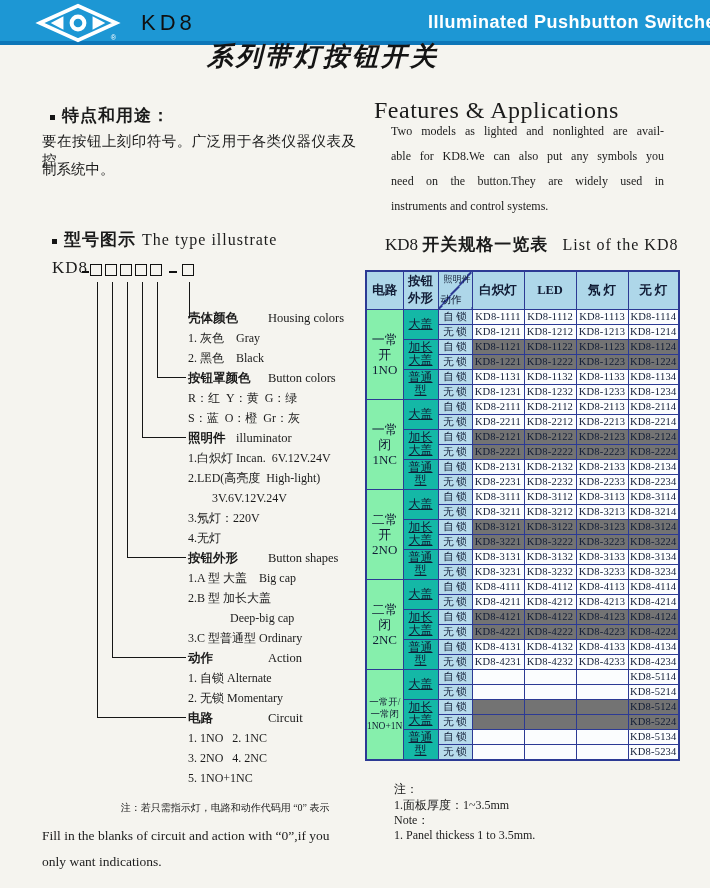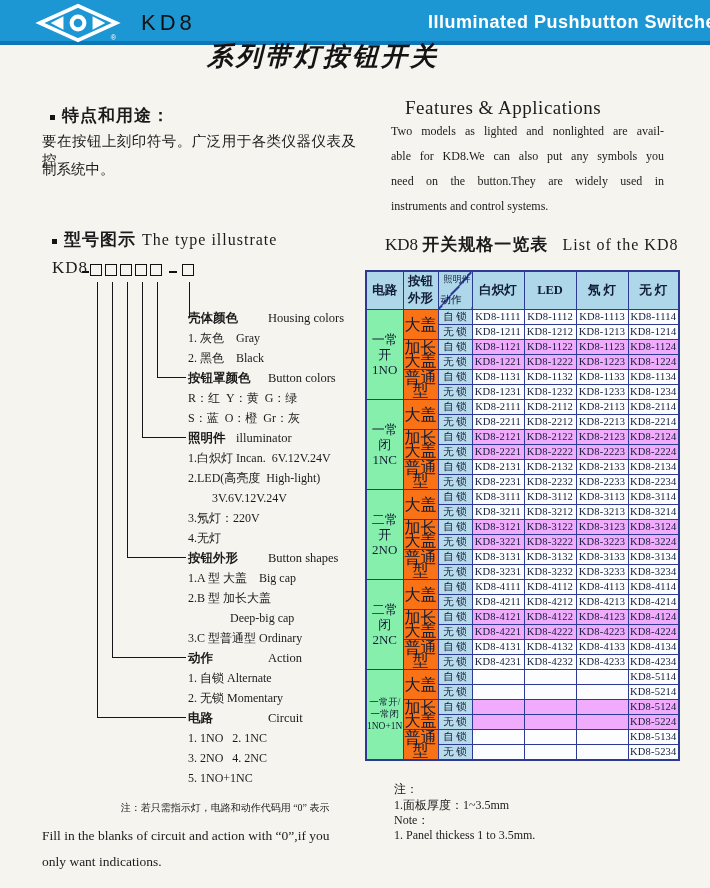--- a/index.html
+++ b/index.html
@@ -51,21 +51,21 @@
   .dline.cat .cn { font-weight:bold; font-size:12.5px; }
   .dline.cat .en { position:absolute; left:80px; top:0; font-size:12.5px; }
   .dline.cat .en.near { left:48px; }
 
   
   .note-left { position:absolute; left:42px; top:801px; }
   .note-left .cn { font-weight:normal; font-size:10px; height:27px;text-align:right; }
   .note-left .en { font-size:13.5px; height:26px; }
 
   
-  #h-feat-en { position:absolute; left:405px; top:97px; font-size:19px; letter-spacing:0.5px; }
+  #h-feat-en { position:absolute; left:374px; top:97px; font-size:24px; letter-spacing:0.5px; }
   .para-right { position:absolute; left:391px; top:124px; width:273px; font-size:12px; }
   .para-right .ln { height:25px; text-align:justify; text-align-last:justify; }
   .para-right .ln.last { text-align-last:left; }
   #h-list { position:absolute; left:368px; top:233px; font-size:17px; white-space:nowrap;margin-left:17px; }
   #h-list .cn { font-weight:bold; letter-spacing:1px; }
   #h-list .en { font-size:16px; margin-left:10px; letter-spacing:1px; }
 
   
   #spec-table {
     position:absolute; left:365px; top:270px; border-collapse:collapse;
@@ -76,24 +76,24 @@
   #spec-table tr { height:15px; }
   #spec-table tr.head { height:38px; }
   th { background:#aed7e9; font-weight:bold; font-size:12.5px; }
   th.diag { position:relative; background:
       linear-gradient(to bottom right, transparent calc(50% - 1px), #2c3a94 calc(50% - 1px), #2c3a94 calc(50% + 1px), transparent calc(50% + 1px)), #aed7e9;
       font-weight:normal; }
   th.diag .dt { position:absolute; top:1px; right:1px; font-size:9px; }
   th.diag .db { position:absolute; bottom:2px; left:2px; font-size:10.5px; }
   td.circuit { background:#86efac; font-size:13px; line-height:15px; font-weight:500; }
   td.circuit.small { font-size:9.5px; line-height:12px; }
-  td.shape { background:#f97316; font-size:16px; line-height:13px; }
+  td.shape { background:#14b8a6; font-size:12px; line-height:13px;text-decoration:underline; }
   td.action { background:#b7dbeb; font-size:10.5px; }
   td.model { background:#fbfdfe; font-size:10.5px; letter-spacing:0.2px; }
-  td.model.tint { background:#f0abfc; }
+  td.model.tint { background:#737373; }
 
   
   .note-right { position:absolute; left:394px; top:781px; font-size:12px; }
   .note-right .ln { height:15.5px; }
 </style>
 </head>
 <body>
 
 <div class="page">
 

